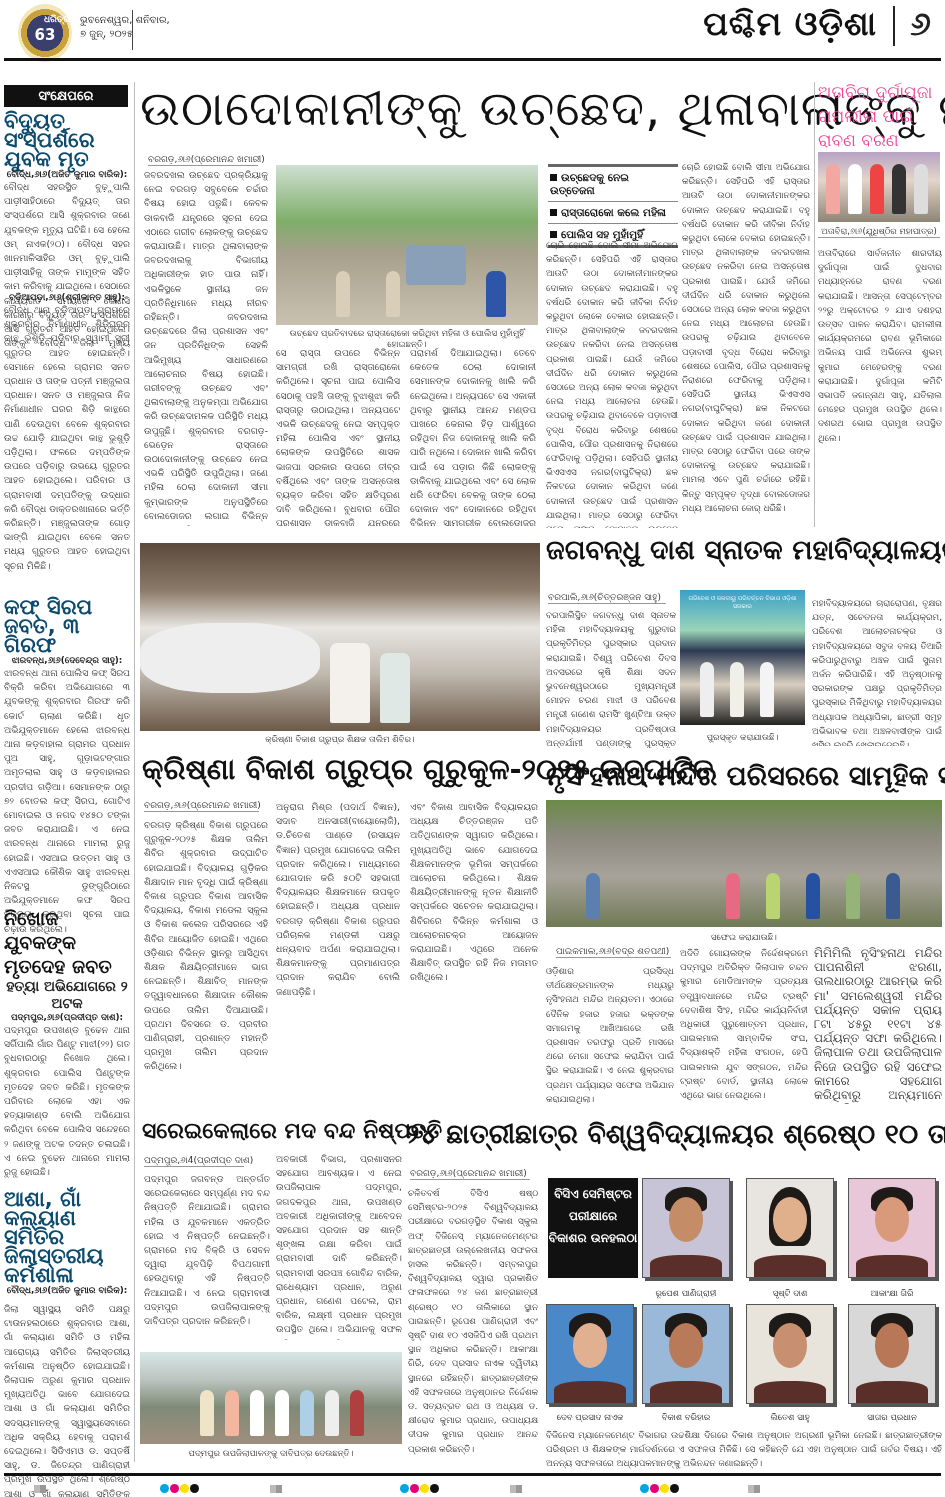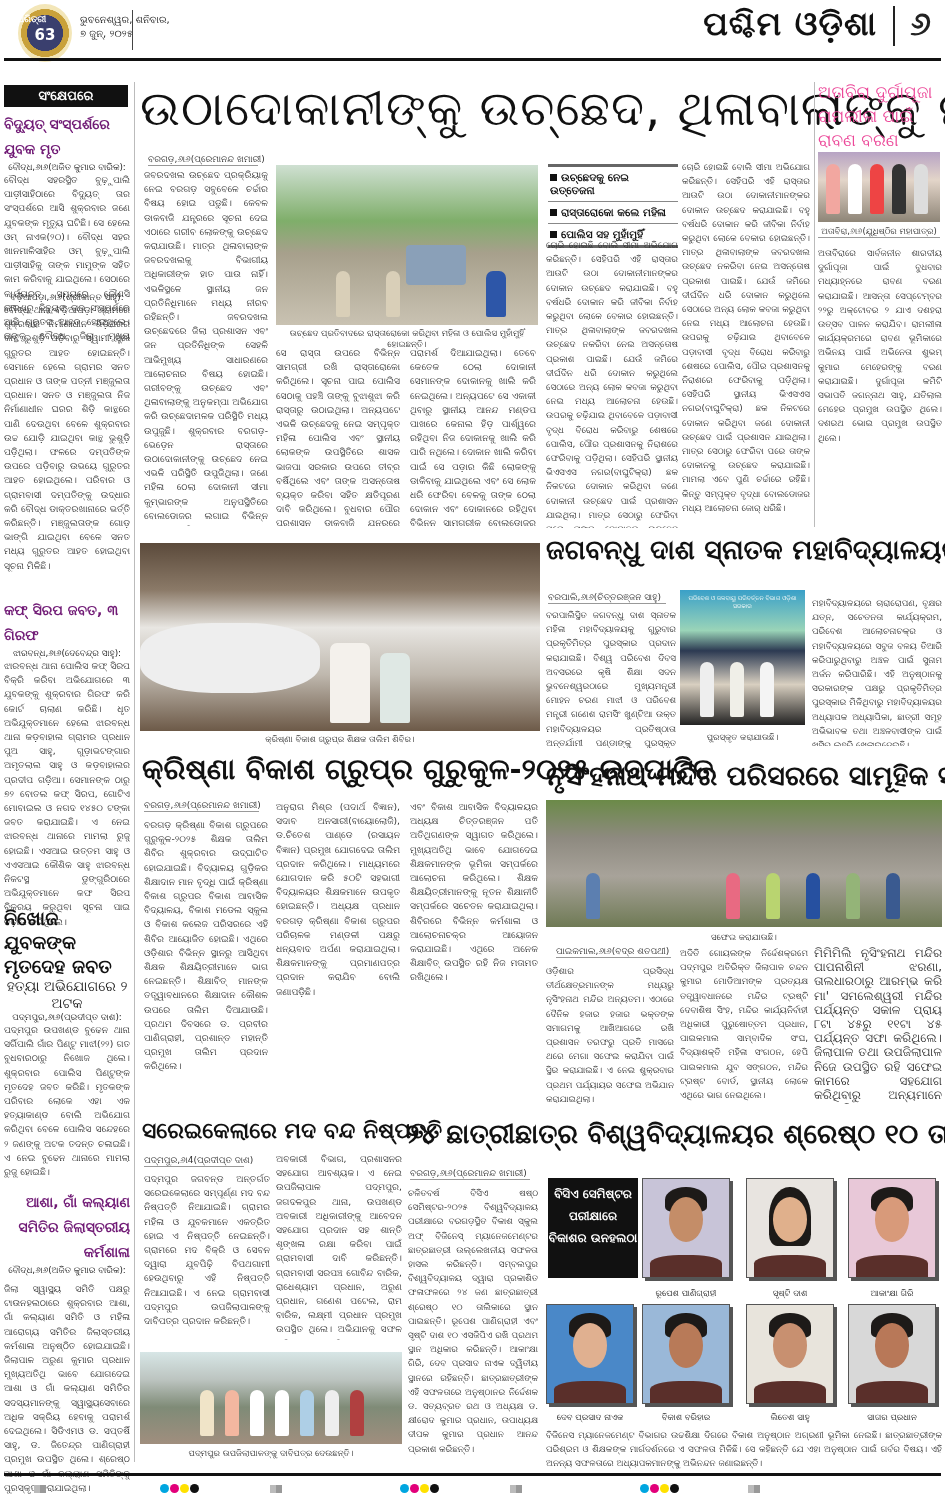--- a/index.html
+++ b/index.html
@@ -4,33 +4,33 @@
 <style>
 *{box-sizing:border-box;margin:0;padding:0}
 body{width:945px;height:1497px;background:#fff;font-family:"DejaVu Sans",sans-serif;color:#222;position:relative;overflow:hidden}
 .abs{position:absolute}
 .txt{font-size:9.2px;line-height:14.2px;text-align:justify;color:#333;overflow:hidden}
 .cap{font-size:8.5px;text-align:center;color:#333}
 .by{font-size:9px;color:#333;white-space:nowrap}
 .photo{overflow:hidden}
 
 #logo{left:18px;top:4px;width:54px;height:58px;border-radius:50%;background:radial-gradient(circle at 50% 50%,#3a3f6e 0 45%,#c9a13a 46% 60%,#f3e6b8 61% 100%)}
-#logo .l1{position:absolute;left:0;right:0;top:10px;text-align:left;color:#fff;font-size:9px;font-weight:bold}
+#logo .l1{position:absolute;left:0;right:0;top:10px;text-align:right;color:#fff;font-size:9px;font-weight:bold}
 #logo .l2{position:absolute;left:0;right:0;top:22px;text-align:center;color:#fff;font-size:15px;font-weight:bold}
 #dateline{left:80px;top:13px;font-size:10px;line-height:14px;color:#222}
 #vsep{left:132px;top:10px;width:1px;height:40px;background:#444}
 #section{right:68px;top:4px;font-size:33px;font-weight:bold;color:#111;letter-spacing:1px}
 #psep{right:50px;top:6px;width:2px;height:40px;background:#222}
 #pageno{right:14px;top:4px;font-size:33px;font-weight:bold}
 #rule{left:4px;right:4px;top:58px;height:3px;background:#111}
 
 #brief-tag{left:4px;top:85px;width:124px;height:22px;background:#111;color:#fff;font-weight:bold;font-size:13px;text-align:center;line-height:22px}
-.bh{font-size:14px;font-weight:bold;color:#701a75;line-height:25px}
+.bh{font-size:21px;font-weight:bold;color:#0c4a6e;line-height:19px}
 .bh2{font-size:19px;font-weight:bold;color:#111;line-height:24px}
-.bby{font-size:8.8px;text-align:center;font-weight:normal;color:#222}
+.bby{font-size:8.8px;text-align:center;font-weight:bold;color:#222}
 .colrule{width:1px;background:#bbb}
 
 #h1{left:140px;top:80px;font-size:48px;color:#111;font-weight:normal;white-space:nowrap;letter-spacing:1px}
 .bullets{left:548px;top:164px;width:130px;border-top:3px solid #666;border-bottom:3px solid #666}
 .bullets div{font-size:10.5px;font-weight:bold;padding:4px 2px;border-bottom:1px solid #888;color:#111}
 .bullets div:last-child{border-bottom:none}
 .bullets span.sq{display:inline-block;width:7px;height:7px;background:#111;margin-right:4px}
 .h2{font-size:26px;font-weight:bold;color:#111;white-space:nowrap}
 .h2s{font-size:20px;color:#ec4899;line-height:27px}
 
@@ -87,21 +87,21 @@
   <div class="bby" style="">ଝାରବନ୍ଧ,୬ା୬(ଦେବେନ୍ଦ୍ର ସାହୁ):</div>
   <div class="txt" style="height:302px">ଝାରବନ୍ଧ ଥାନା ପୋଲିସ କଫ୍ ସିରପ ବିକ୍ରି କରିବା ଅଭିଯୋଗରେ ୩ ଯୁବକଙ୍କୁ ଶୁକ୍ରବାର ଗିରଫ କରି କୋର୍ଟ ଚାଲାଣ କରିଛି। ଧୃତ ଅଭିଯୁକ୍ତମାନେ ହେଲେ ଝାରବନ୍ଧ ଥାନା କଡ଼ବାହାଲ ଗ୍ରାମର ପ୍ରଧାନ ପୁଅ ସାହୁ, ଗୁଡ଼ାଭଟଙ୍ଗାର ଅମୃତଲାଲ ସାହୁ ଓ କଡ଼ବାହାଲର ପ୍ରଦୀପ ଗଡ଼ିଆ। ସେମାନଙ୍କ ଠାରୁ ୭୨ ବୋତଲ କଫ୍ ସିରପ, ଗୋଟିଏ ମୋବାଇଲ ଓ ନଗଦ ୧୪୫୦ ଟଙ୍କା ଜବତ କରାଯାଇଛି। ଏ ନେଇ ଝାରବନ୍ଧ ଥାନାରେ ମାମଲା ରୁଜୁ ହୋଇଛି। ଏସଆଇ ଉତ୍ତମ ସାହୁ ଓ ଏଏସଆଇ କୌଶିକ ସାହୁ ଝାରବନ୍ଧ ନିକଟସ୍ଥ ଡୁଙ୍ଗୁରିଠାରେ ଅଭିଯୁକ୍ତମାନେ କଫ ସିରପ ବିକ୍ରୟ କରୁଥିବା ସୂଚନା ପାଇ ଚଢ଼ାଉ କରିଥିଲେ।</div>
 </div>
 <div class="abs" style="left:4px;top:906px;width:126px">
   <div class="bh2">ନିଖୋଜ ଯୁବକଙ୍କ ମୃତଦେହ ଜବତ</div>
   <div class="bby" style="font-size:14px">ହତ୍ୟା ଅଭିଯୋଗରେ ୨ ଅଟକ</div>
   <div class="bby">ପଦ୍ମପୁର,୬ା୬(ପ୍ରଦୀପ୍ତ ଦାଶ):</div>
   <div class="txt" style="height:220px">ପଦ୍ମପୁର ଉପଖଣ୍ଡ ବୁଢେନ ଥାନା ସର୍ଗିପାଲି ଗାଁର ପିଣ୍ଟୁ ମାଝୀ(୨୨) ଗତ ବୁଧବାରଠାରୁ ନିଖୋଜ ଥିଲେ। ଶୁକ୍ରବାର ପୋଲିସ ପିଣ୍ଟୁଙ୍କ ମୃତଦେହ ଜବତ କରିଛି। ମୃତକଙ୍କ ପରିବାର ଲୋକେ ଏହା ଏକ ହତ୍ୟାକାଣ୍ଡ ବୋଲି ଅଭିଯୋଗ କରିଥିବା ବେଳେ ପୋଲିସ ସନ୍ଦେହରେ ୨ ଜଣଙ୍କୁ ଅଟକ ତଦନ୍ତ ଚଳାଇଛି। ଏ ନେଇ ବୁଢେନ ଥାନାରେ ମାମଲା ରୁଜୁ ହୋଇଛି।</div>
 </div>
 <div class="abs" style="left:4px;top:1190px;width:126px">
-  <div class="bh" style="text-align:right">ଆଶା, ଗାଁ କଲ୍ୟାଣ ସମିତିର ଜିଲାସ୍ତରୀୟ କର୍ମଶାଳା</div>
+  <div class="bh" style="text-align:left">ଆଶା, ଗାଁ କଲ୍ୟାଣ ସମିତିର ଜିଲାସ୍ତରୀୟ କର୍ମଶାଳା</div>
   <div class="bby">ବୌଦ୍ଧ,୬ା୬(ଅଜିତ କୁମାର ବାରିକ):</div>
   <div class="txt" style="height:215px;margin-top:6px">ଜିଲା ସ୍ୱାସ୍ଥ୍ୟ ସମିତି ପକ୍ଷରୁ ଟାଉନହଲଠାରେ ଶୁକ୍ରବାର ଆଶା, ଗାଁ କଲ୍ୟାଣ ସମିତି ଓ ମହିଳା ଆରୋଗ୍ୟ ସମିତିର ଜିଲାସ୍ତରୀୟ କର୍ମଶାଳା ଅନୁଷ୍ଠିତ ହୋଇଯାଇଛି। ଜିଲାପାଳ ଅରୁଣ କୁମାର ପ୍ରଧାନ ମୁଖ୍ୟଅତିଥି ଭାବେ ଯୋଗଦେଇ ଆଶା ଓ ଗାଁ କଲ୍ୟାଣ ସମିତିର ସଦସ୍ୟମାନଙ୍କୁ ସ୍ୱାସ୍ଥ୍ୟସେବାରେ ଅଧିକ ସକ୍ରିୟ ହେବାକୁ ପରାମର୍ଶ ଦେଇଥିଲେ। ସିଡିଏମଓ ଡ. ସପ୍ତର୍ଷି ସାହୁ, ଡ. ଜିତେନ୍ଦ୍ର ପାଣିଗ୍ରାହୀ ପ୍ରମୁଖ ଉପସ୍ଥିତ ଥିଲେ। ଶ୍ରେଷ୍ଠ ଆଶା ଓ ଗାଁ କଲ୍ୟାଣ ସମିତିଙ୍କୁ ପୁରସ୍କୃତ କରାଯାଇଥିଲା।</div>
 </div>
 
 <div id="h1" class="abs">ଉଠାଦୋକାନୀଙ୍କୁ ଉଚ୍ଛେଦ, ଥିଳାବାଲାଙ୍କୁ ନା</div>
 <div class="abs by" style="left:148px;top:154px;border-bottom:1px solid #999;width:110px">ବରଗଡ଼,୬ା୬(ପ୍ରେମାନନ୍ଦ ଖମାରୀ)</div>
 <div class="abs photo ph-street" style="left:276px;top:165px;width:262px;height:160px">
   <div class="person" style="left:60px;background:#d9cfb8"></div>
   <div class="person" style="left:110px;background:#d9cfb8"></div>
   <div class="person" style="left:210px;background:#2d56a8;width:20px"></div>

